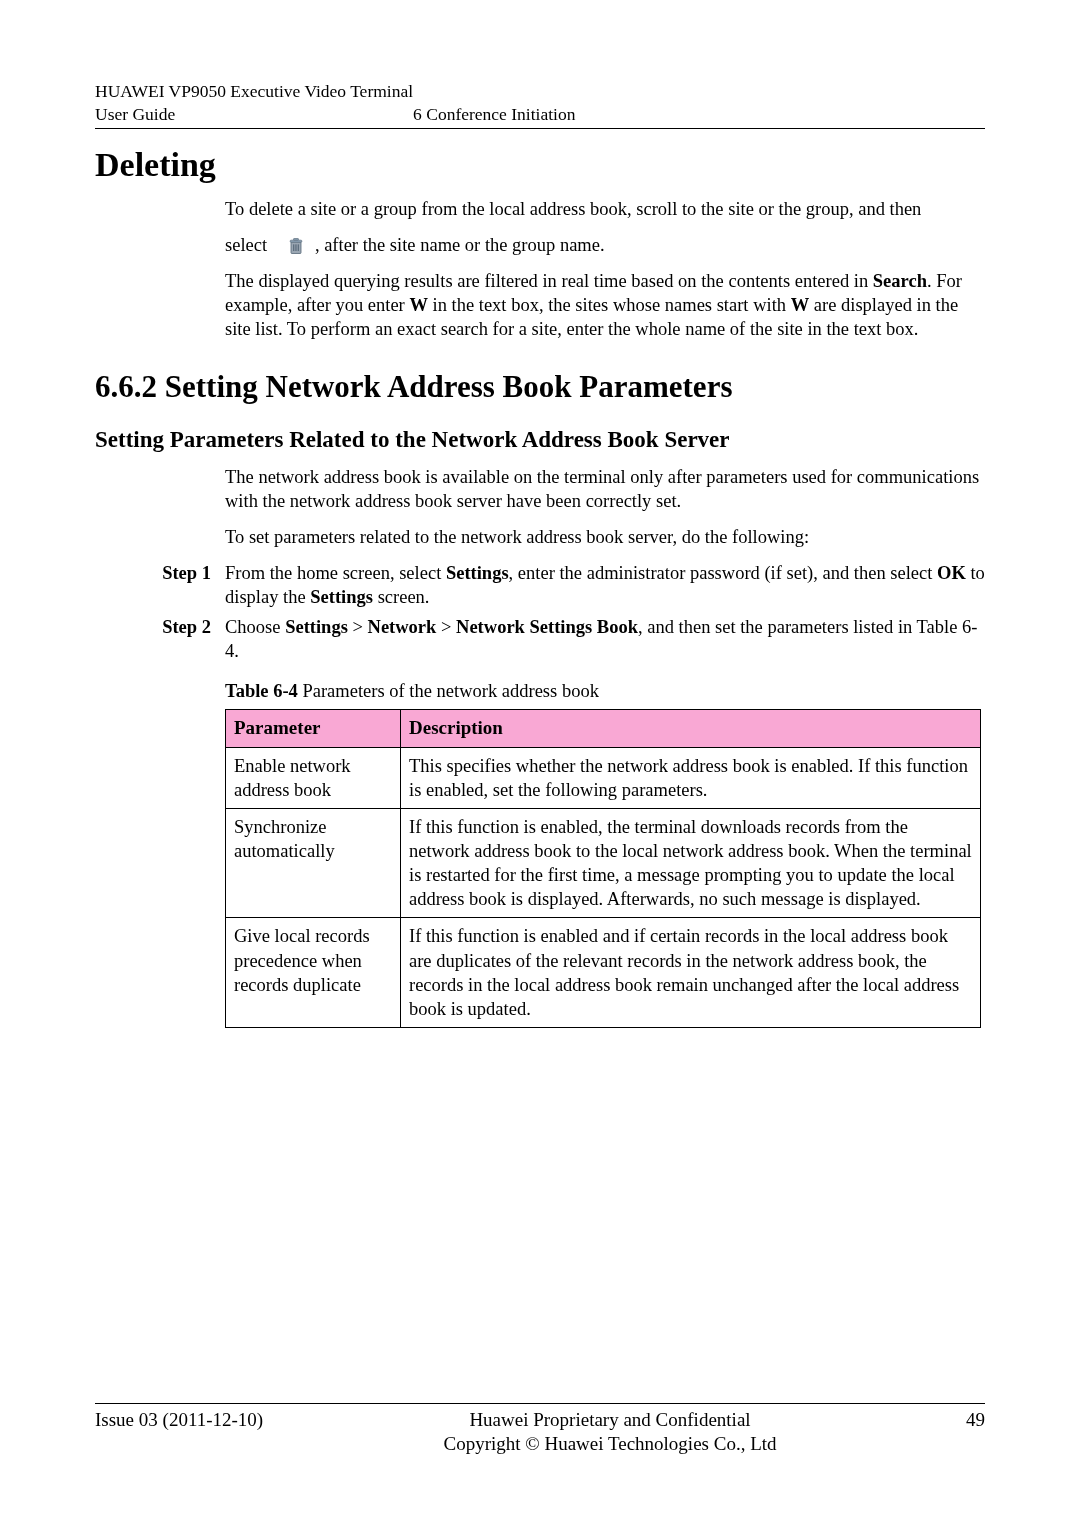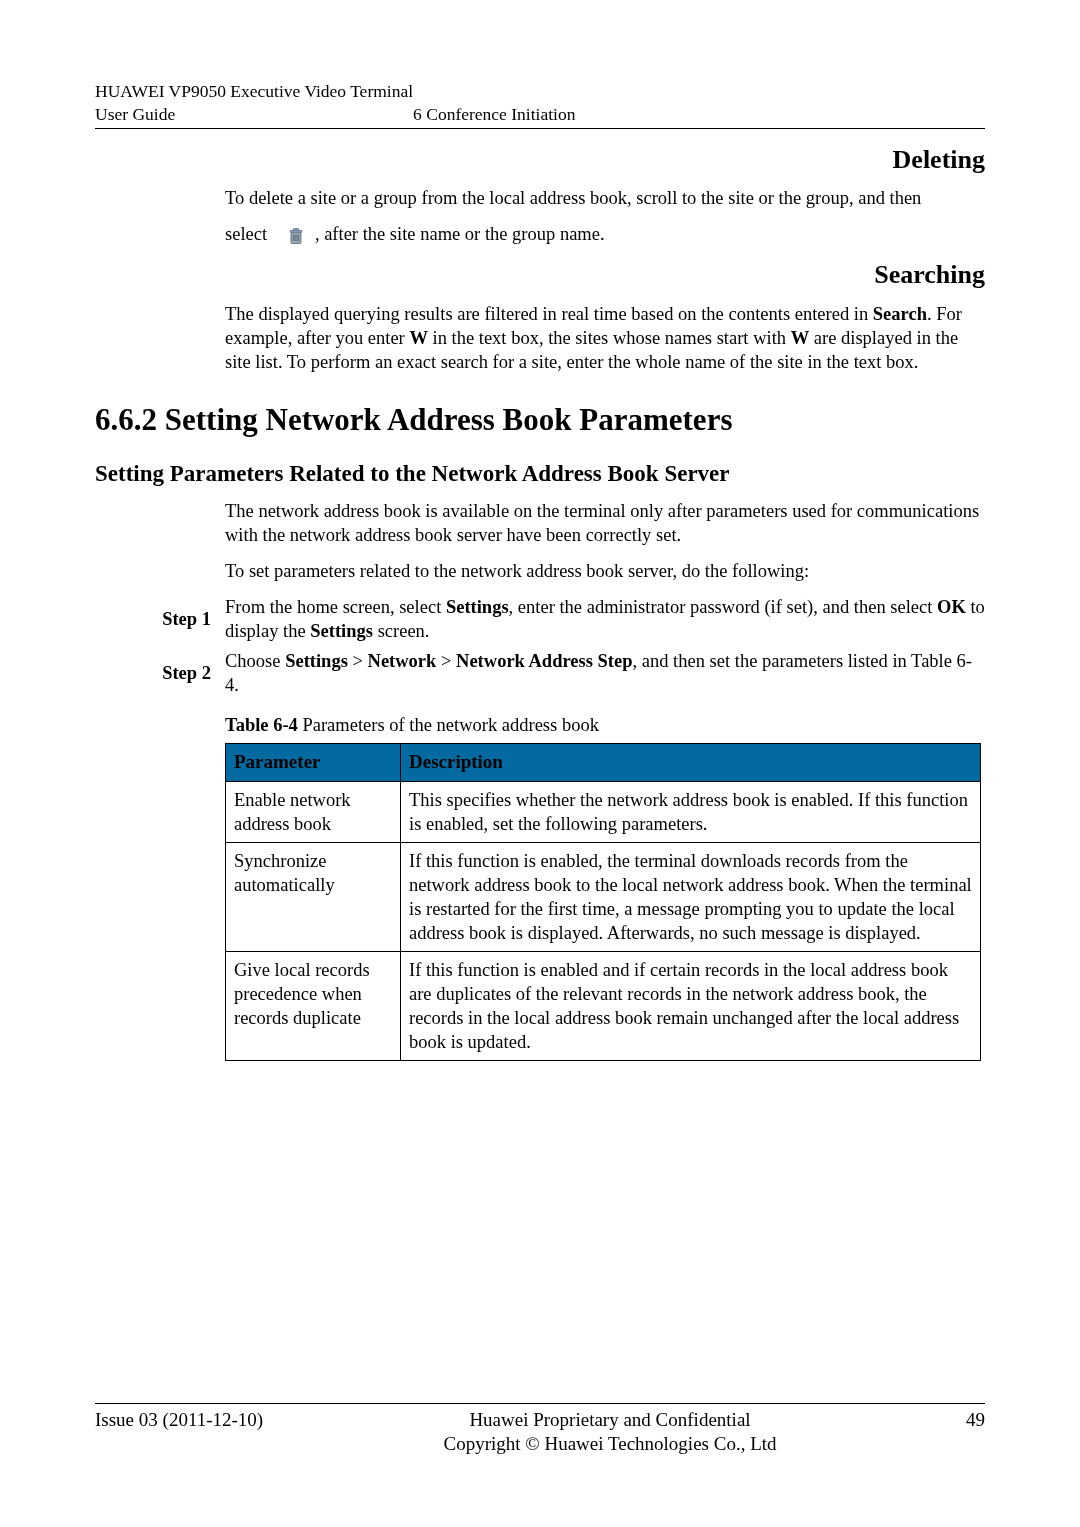--- a/index.html
+++ b/index.html
@@ -25,24 +25,23 @@
       margin-bottom: 14px;
       font-size: 17.5px;
     }
     .header-left { text-align: left; }
     .header-right { text-align: right; }
     .hline1 { display: block; }
     .hline2 { display: block; border-top: 0; }
     h2.h-two {
       font-family: "Book Antiqua", Palatino, "Palatino Linotype", serif;
       font-weight: bold;
-      font-size: 26px;
+      font-size: 34px;
       margin-top: 8px;
       margin-bottom: 10px;
-      text-align: right;
     }
     .body-indent {
       margin-left: 130px;
       margin-right: 4px;
     }
     p.para {
       margin-bottom: 12px;
     }
     .trash-icon {
       display: inline-flex;
@@ -63,21 +62,21 @@
       font-family: "Book Antiqua", Palatino, "Palatino Linotype", serif;
       font-weight: bold;
       font-size: 23px;
       margin-top: 18px;
       margin-bottom: 10px;
     }
     .step-row {
       display: flex;
       margin-top: 4px;
       margin-bottom: 6px;
-      align-items: center;
+      align-items: flex-start;
     }
     .step-label {
       width: 130px;
       flex: 0 0 130px;
       text-align: right;
       padding-right: 14px;
       font-weight: bold;
       font-family: "Times New Roman", serif;
     }
     .step-body {
@@ -95,21 +94,21 @@
     }
     table.params th, table.params td {
       border: 1.5px solid #000;
       padding: 6px 8px;
       vertical-align: top;
       text-align: left;
     }
     table.params th {
       font-family: "Book Antiqua", Palatino, "Palatino Linotype", serif;
       font-weight: bold;
-      background: #0369a1;
+      background: #f9a8d4;
       font-size: 19px;
     }
     .col-param { width: 175px; }
     .footer {
       position: absolute;
       left: 95px;
       right: 95px;
       bottom: 70px;
     }
     .footer-line {
@@ -156,21 +155,20 @@
           <rect x="11.2" y="10" width="1.5" height="8" fill="#5a6b7b"></rect>
           <rect x="14" y="10" width="1.5" height="8" fill="#5a6b7b"></rect>
           <rect x="5" y="5" width="14" height="2.5" rx="1" fill="#8aa1b4" stroke="#5a6b7b" stroke-width="0.8"></rect>
           <rect x="9" y="3" width="6" height="2" rx="0.7" fill="#8aa1b4" stroke="#5a6b7b" stroke-width="0.8"></rect>
         </svg>
       </span>
       &nbsp;<span>, after the site name or the group name.</span>
     </p>
   </div>
 
-  <h2 class="h-two">Searching</h2>
   <div class="body-indent">
     <p class="para">
       <span>The displayed querying results are filtered in real time based on the contents entered in </span><b>Search</b><span>. For example, after you enter </span><b>W</b><span> in the text box, the sites whose names start with </span><b>W</b><span> are displayed in the site list. To perform an exact search for a site, enter the whole name of the site in the text box.</span>
     </p>
   </div>
 
   <h1 class="h-one">6.6.2 Setting Network Address Book Parameters</h1>
 
   <h3 class="h-three">Setting Parameters Related to the Network Address Book Server</h3>
   <div class="body-indent">
@@ -181,21 +179,21 @@
   <div class="step-row">
     <div class="step-label">Step 1</div>
     <div class="step-body">
       <span>From the home screen, select </span><b>Settings</b><span>, enter the administrator password (if set), and then select </span><b>OK</b><span> to display the </span><b>Settings</b><span> screen.</span>
     </div>
   </div>
 
   <div class="step-row">
     <div class="step-label">Step 2</div>
     <div class="step-body">
-      <span>Choose </span><b>Settings</b><span> &gt; </span><b>Network</b><span> &gt; </span><b>Network Address Step</b><span>, and then set the parameters listed in Table 6-4.</span>
+      <span>Choose </span><b>Settings</b><span> &gt; </span><b>Network</b><span> &gt; </span><b>Network Settings Book</b><span>, and then set the parameters listed in Table 6-4.</span>
     </div>
   </div>
 
   <div class="body-indent">
     <p class="table-caption">
       <b>Table 6-4</b><span> Parameters of the network address book</span>
     </p>
     <table class="params">
       <colgroup>
         <col class="col-param">

